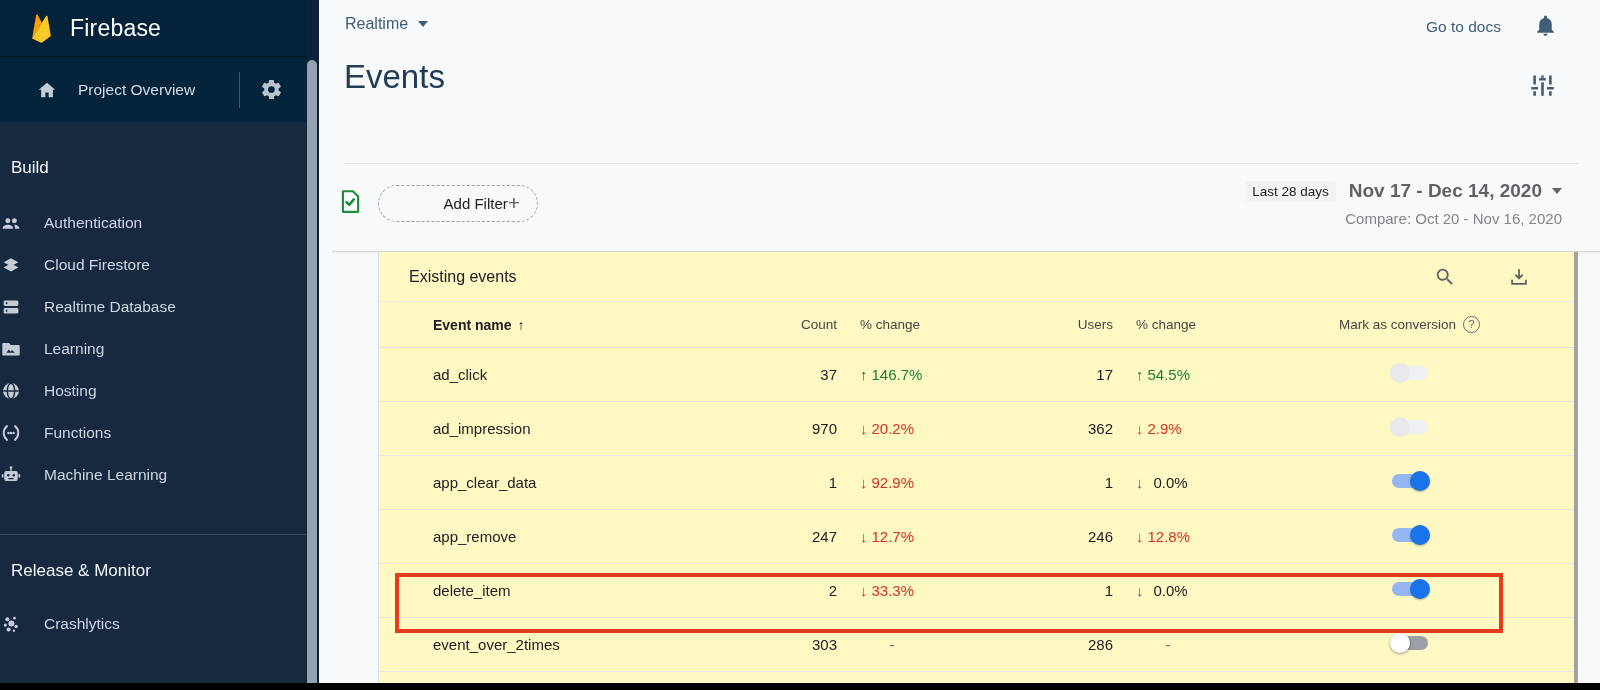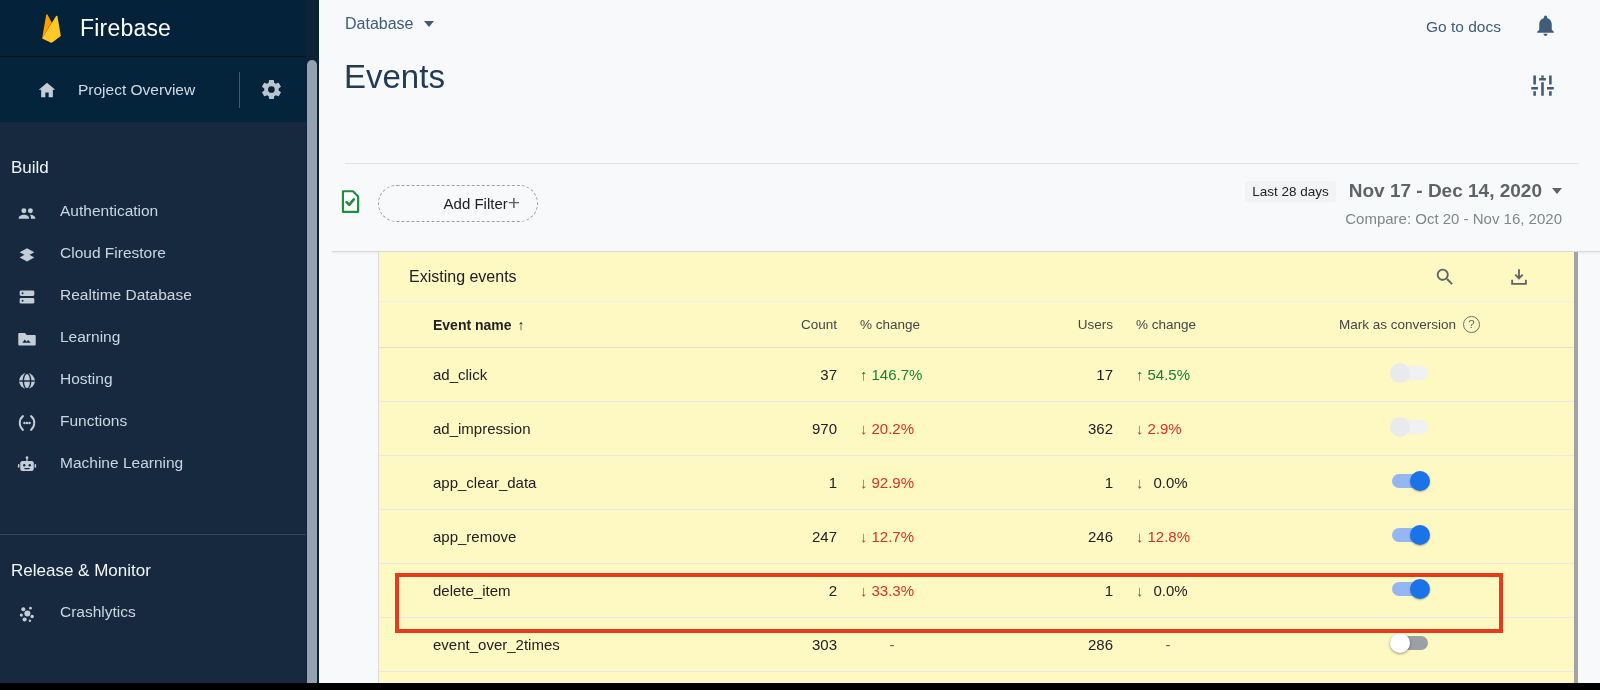--- a/index.html
+++ b/index.html
@@ -3,31 +3,31 @@
 <meta charset="utf-8">
 <style>
   html,body{margin:0;padding:0;background:#fff;}
   *{box-sizing:border-box;}
   .stage{position:relative;width:1600px;height:690px;overflow:hidden;
          background:#f8f9fa;font-family:"Liberation Sans","DejaVu Sans",sans-serif;
          -webkit-font-smoothing:antialiased;}
 
   
   .sidebar{position:absolute;left:0;top:0;width:306px;height:690px;background:#16293e;}
-  .side-logo{height:57px;background:#04223a;display:flex;align-items:center;padding-left:40px;
+  .side-logo{height:57px;background:#04223a;display:flex;align-items:center;padding-left:30px;
              border-bottom:1px solid rgba(0,0,0,.45);}
   .side-logo .brand{color:#fff;font-size:23px;font-weight:500;margin-left:14px;letter-spacing:.2px;}
   .side-overview{height:65px;background:#04243c;display:flex;align-items:center;padding-left:36px;
                  color:#d3dce5;font-size:15.5px;cursor:pointer;}
   .side-overview .ov-label{margin-left:20px;flex:0 0 auto;}
   .side-overview .vdiv{width:1px;height:36px;background:rgba(255,255,255,.25);margin-left:44px;}
   .side-overview .gear{margin-left:20px;color:#b9c4cf;display:flex;}
   .section-label{color:#f2f6fa;font-size:17px;font-weight:500;padding-left:11px;margin-top:36px;}
   .nav-list{margin-top:24px;}
-  .nav-item{height:42px;display:flex;padding-left:16px;color:#ccd6e1;
+  .nav-item{height:42px;display:flex;align-items:center;color:#ccd6e1;
             font-size:15.5px;cursor:pointer;}
   .nav-item .nav-ico{width:22px;height:22px;display:flex;align-items:center;justify-content:center;color:#c3cdd8;}
   .nav-item .nav-label{margin-left:22px;}
   .side-divider{height:1px;background:rgba(255,255,255,.14);margin-top:38px;}
   .rel-list{margin-top:22px;}
 
   
   .side-scrollbar{position:absolute;left:306px;top:0;width:13px;height:690px;background:#0c2236;}
   .side-scrollbar .thumb{position:absolute;left:1px;top:60px;width:10px;height:630px;
                          background:#93a1b1;border-radius:6px;}
@@ -241,21 +241,21 @@
       </nav>
   </aside>
 
   <div class="side-scrollbar">
     <div class="thumb"></div>
   </div>
 
   <main class="main">
 
     <div class="proj-switcher">
-      <span>Database</span>
+      <span>Realtime</span>
       <span class="caret"></span>
     </div>
 
     <div class="go-docs">Go to docs</div>
     <span class="bell">
       <svg width="25" height="25" viewBox="0 0 24 24" fill="currentColor">
         <path d="M12 22a2 2 0 002-2h-4a2 2 0 002 2zm6-6v-5c0-3.07-1.64-5.64-4.5-6.32V4a1.5 1.5 0 00-3 0v.68C7.63 5.36 6 7.92 6 11v5l-2 2v1h16v-1z"></path>
       </svg>
     </span>
 

